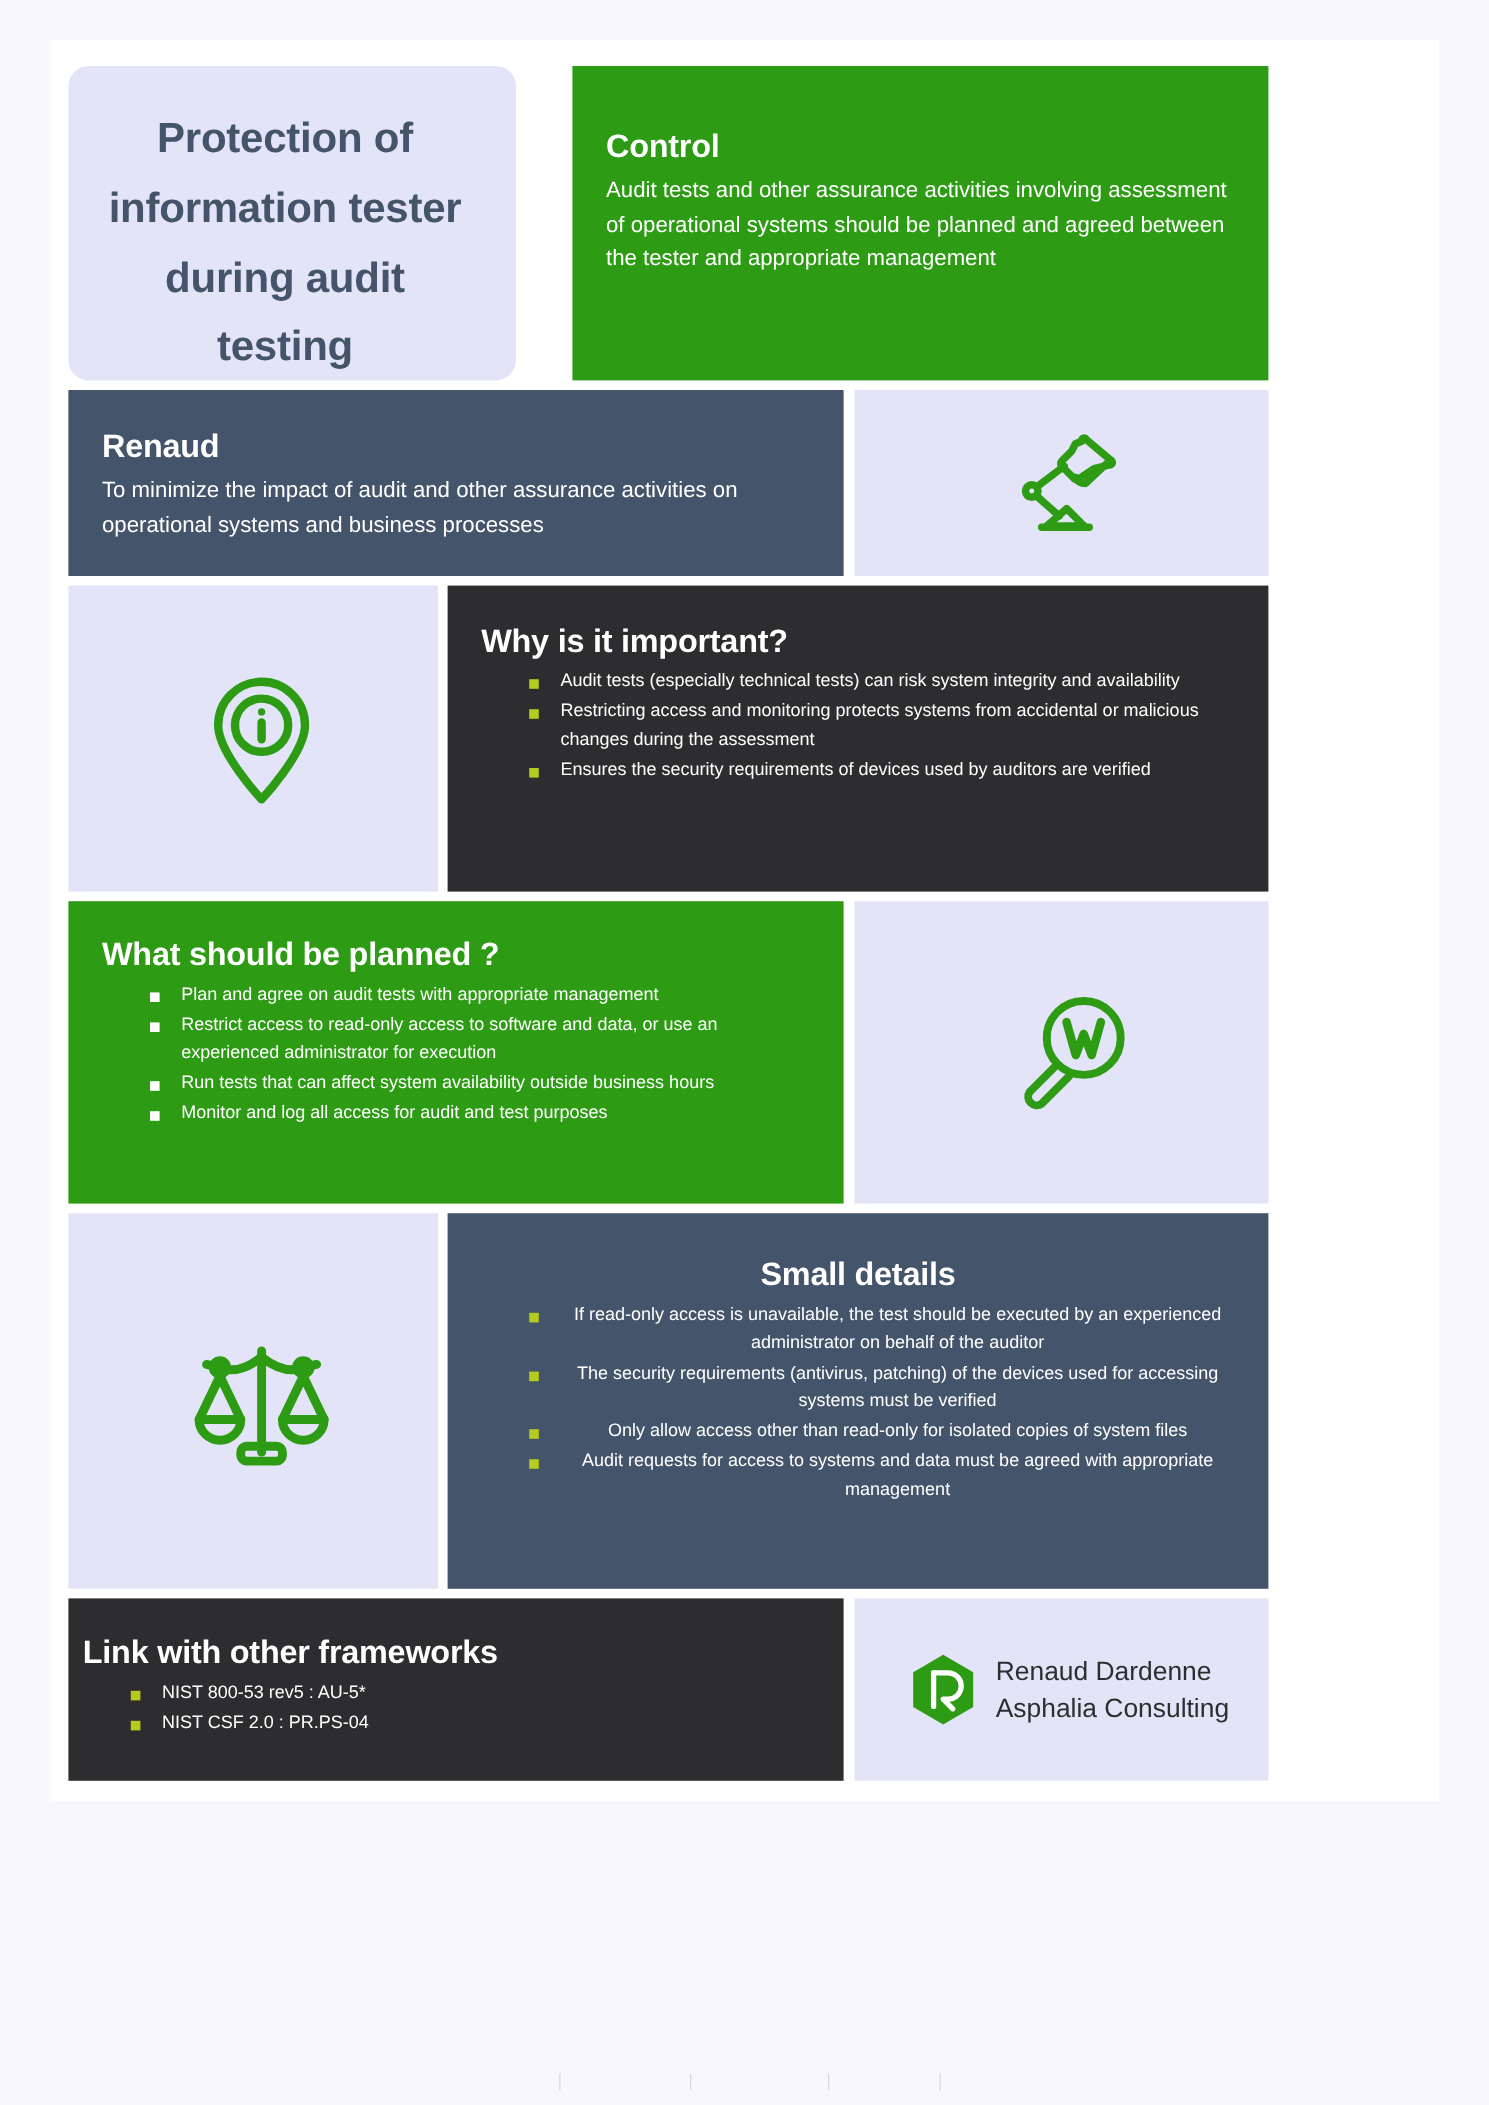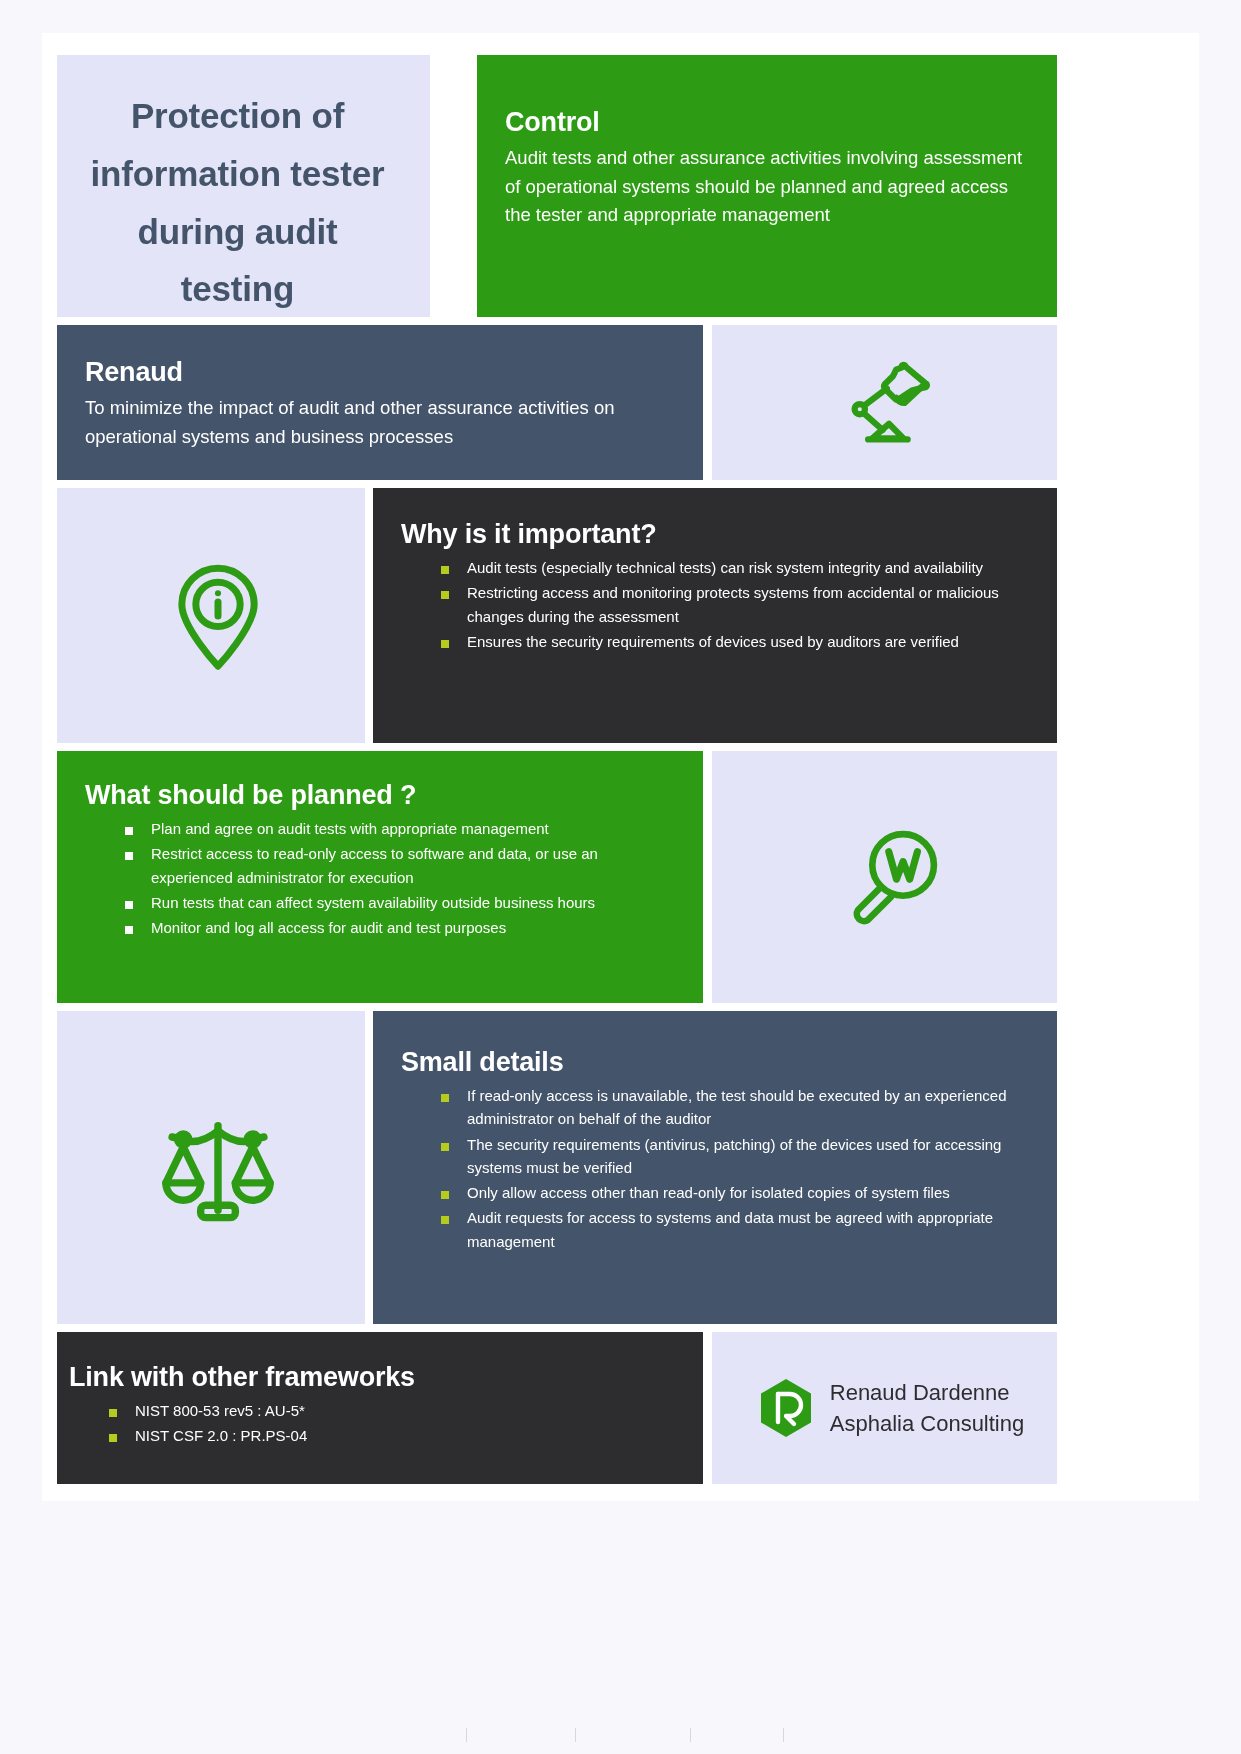--- a/index.html
+++ b/index.html
@@ -31,20 +31,21 @@
   .c-lav   { background: #e4e4f8; padding-left: 13px; }
   .c-green { background: #2d9c14; }
   .c-slate { background: #44546a; }
   .c-dark  { background: #2d2d30; }
 
   
   #title-card {
     left: 15px; top: 22px; width: 373px; height: 262px;
     padding: 32px 34px 0 22px;
     text-align: center;
+    border-radius: 17px;
   }
   #title-card .title {
     font-size: 35px;
     font-weight: bold;
     color: #44546a;
     line-height: 1.65;
     letter-spacing: -0.2px;
   }
   #title-card .subtitle {
     margin-top: 16px;
@@ -101,21 +102,21 @@
   
   #info-card    { left: 15px; top: 455px; width: 308px; height: 255px; }
   #why-card     { left: 331px; top: 455px; width: 684px; height: 255px; padding: 31px 28px 0 28px; }
 
   
   #planned-card { left: 15px; top: 718px; width: 646px; height: 252px; padding: 29px 28px 0 28px; }
   #magni-card   { left: 670px; top: 718px; width: 345px; height: 252px; }
 
   
   #scales-card  { left: 15px; top: 978px; width: 308px; height: 313px; }
-  #details-card { left: 331px; top: 978px; width: 684px; height: 313px; padding: 36px 28px 0 28px; }
+  #details-card { left: 331px; top: 978px; width: 684px; height: 313px; padding: 36px 28px 0 28px; text-align: center; }
 
   
   #frame-card   { left: 15px; top: 1299px; width: 646px; height: 152px; padding: 30px 28px 0 12px; }
   #brand-card   { left: 670px; top: 1299px; width: 345px; height: 152px; }
 
   
   .icon-wrap {
     width: 100%; height: 100%;
     display: flex; align-items: center; justify-content: center;
   }
@@ -156,21 +157,21 @@
     <div class="title">
       <div>Protection of</div>
       <div>information tester</div>
       <div>during audit testing</div>
     </div>
     <div class="subtitle">ISO 27002 Control 8.34</div>
   </div>
 
   <div class="card c-green" id="control-card">
     <div class="h">Control</div>
-    <div class="body">Audit tests and other assurance activities involving assessment of operational systems should be planned and agreed access the tester and appropriate management</div>
+    <div class="body">Audit tests and other assurance activities involving assessment of operational systems should be planned and agreed between the tester and appropriate management</div>
   </div>
 
   <div class="card c-slate" id="purpose-card">
     <div class="h">Renaud</div>
     <div class="body">To minimize the impact of audit and other assurance activities on operational systems and business processes</div>
   </div>
 
   <div class="card c-lav" id="lamp-card">
     <div class="icon-wrap">
       <svg width="104" height="104" viewBox="0 0 100 100" fill="none" stroke="#2d9c14" stroke-width="6" stroke-linecap="round" stroke-linejoin="round">

